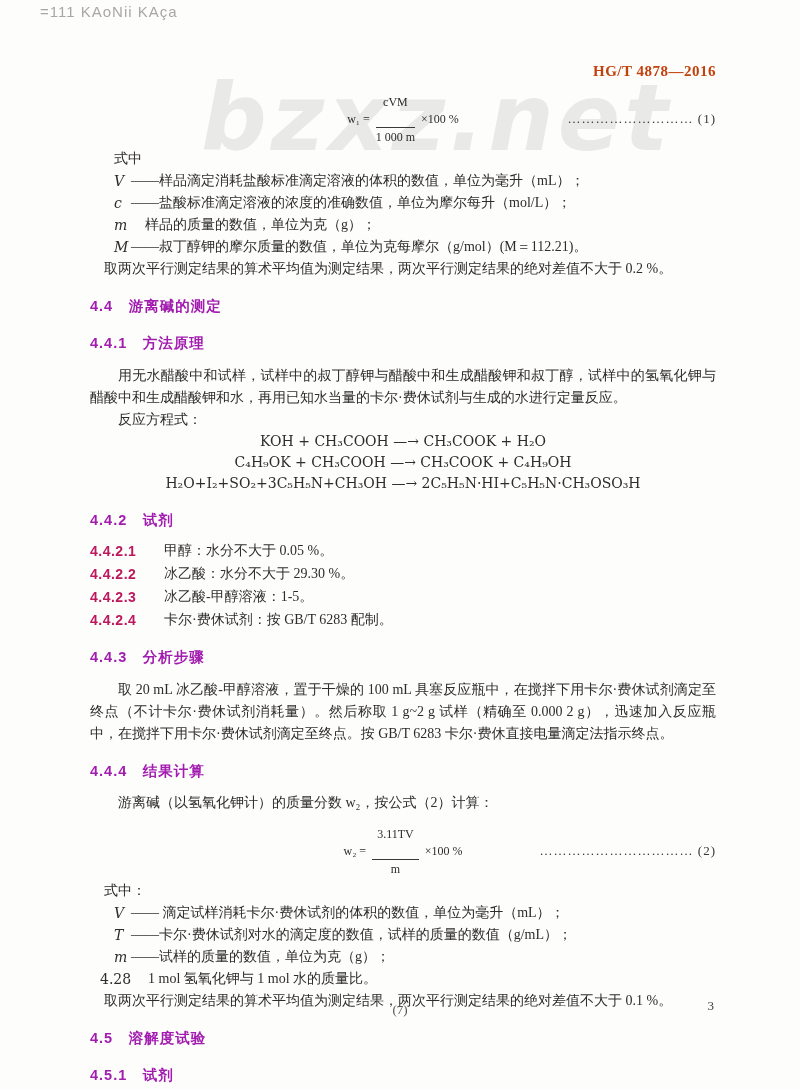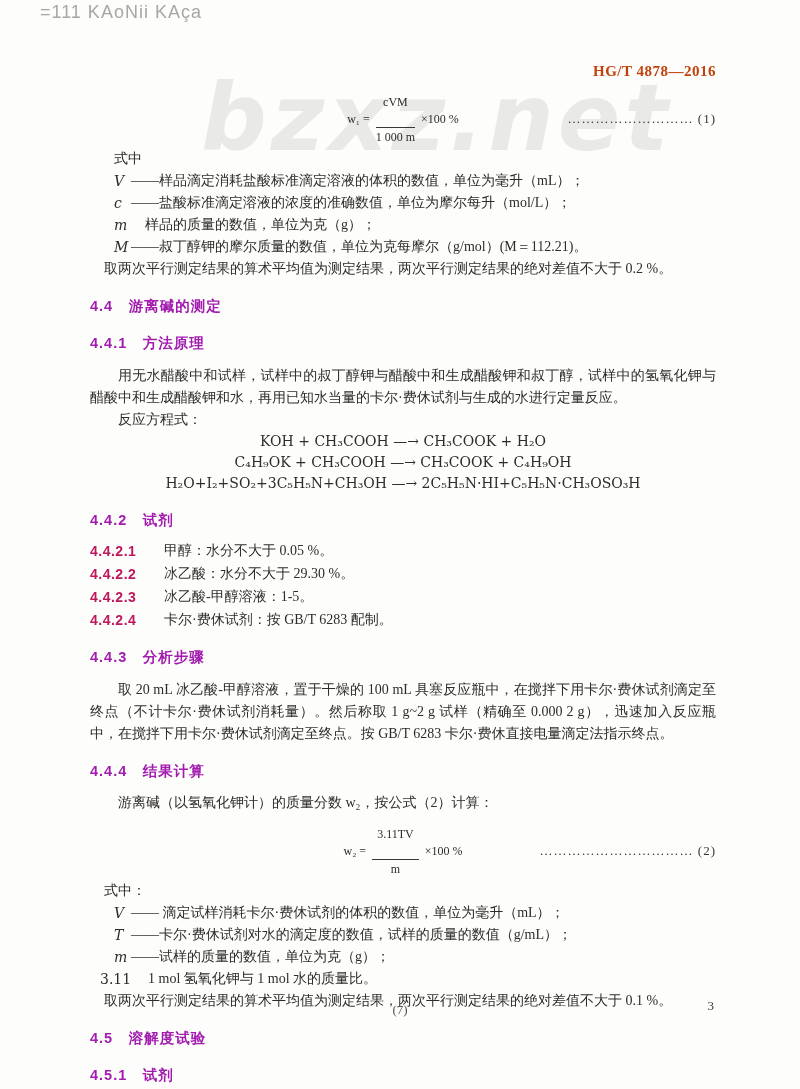--- a/index.html
+++ b/index.html
@@ -5,21 +5,21 @@
   html,body{margin:0;padding:0;background:#ffffff;}
   .page{
     position:relative;width:800px;height:1089px;margin:0 auto;
     background:#fdfdfc;overflow:hidden;
     font-family:"Liberation Serif","DejaVu Serif",serif;
     color:#2e2c2a;font-size:14px;line-height:22px;
     box-sizing:border-box;padding:0 84px 0 90px;
   }
   .artifact{
     position:absolute;top:1px;left:40px;
-    color:#a9a7a3;font-size:18px;letter-spacing:1px;
+    color:#a9a7a3;font-size:15px;letter-spacing:1px;
     font-family:"Liberation Sans",sans-serif;
   }
   .watermark{
     position:absolute;top:108px;left:201px;width:520px;
     font-family:"DejaVu Sans",sans-serif;font-weight:bold;font-style:italic;
     font-size:92px;letter-spacing:4px;color:rgba(60,60,60,0.10);
     user-select:none;pointer-events:none;white-space:nowrap;
   }
   .header-code{
     padding-top:60px;text-align:right;
@@ -156,21 +156,21 @@
   </div>
   <div class="where-item">
     <span class="sym">T</span>
     <span>——卡尔·费休试剂对水的滴定度的数值，试样的质量的数值（g/mL）；</span>
   </div>
   <div class="where-item">
     <span class="sym">m</span>
     <span>——试样的质量的数值，单位为克（g）；</span>
   </div>
   <div class="where-item">
-    <span class="sym roman">3.11</span>
+    <span class="sym roman">4.28</span>
     <span>　1 mol 氢氧化钾与 1 mol 水的质量比。</span>
   </div>
   <div class="where-note">取两次平行测定结果的算术平均值为测定结果，两次平行测定结果的绝对差值不大于 0.1 %。</div>
 
   <div class="sec-heading">4.5　溶解度试验</div>
   <div class="sec-heading">4.5.1　试剂</div>
 
   <div class="footer-center">(7)</div>
   <div class="footer-page">3</div>
 

